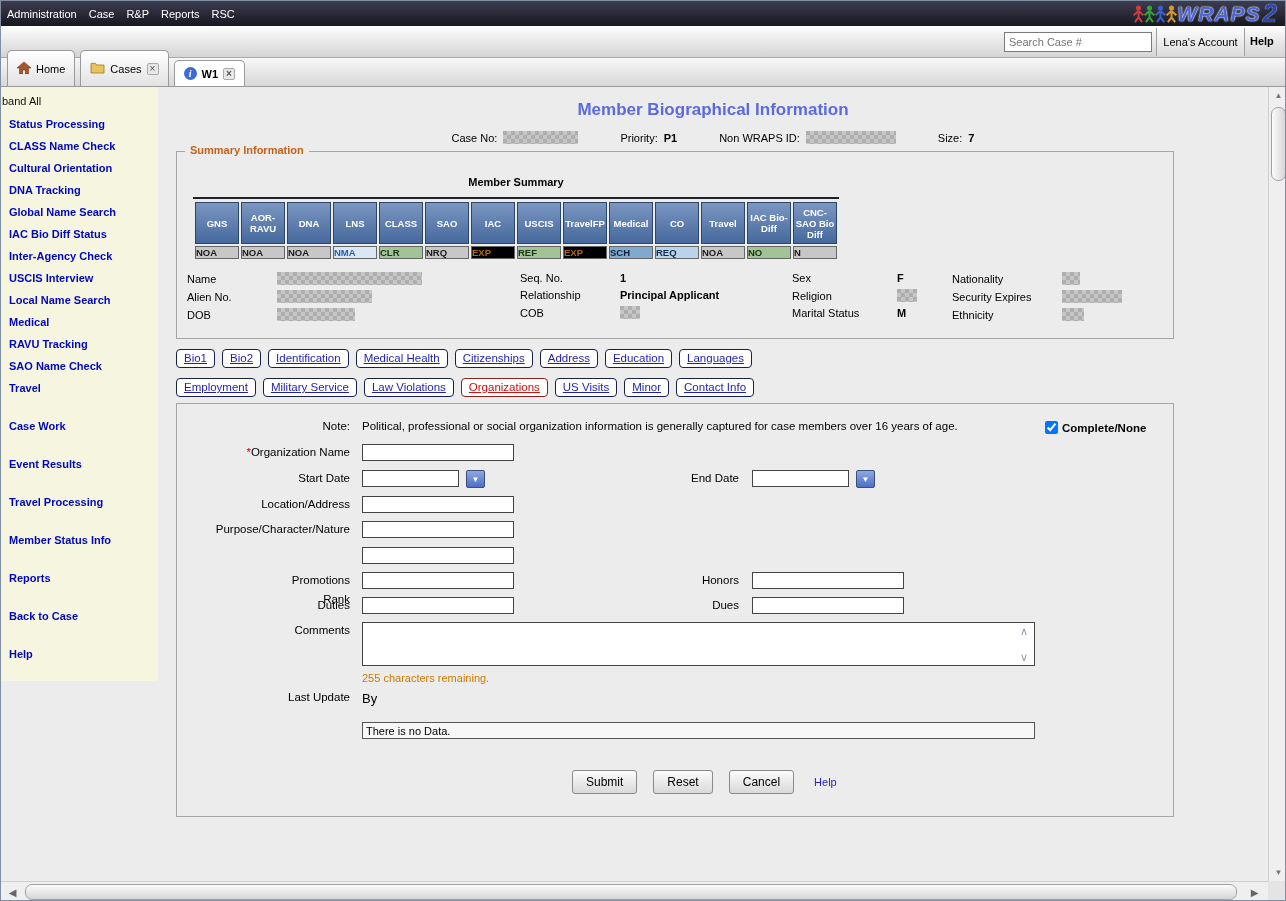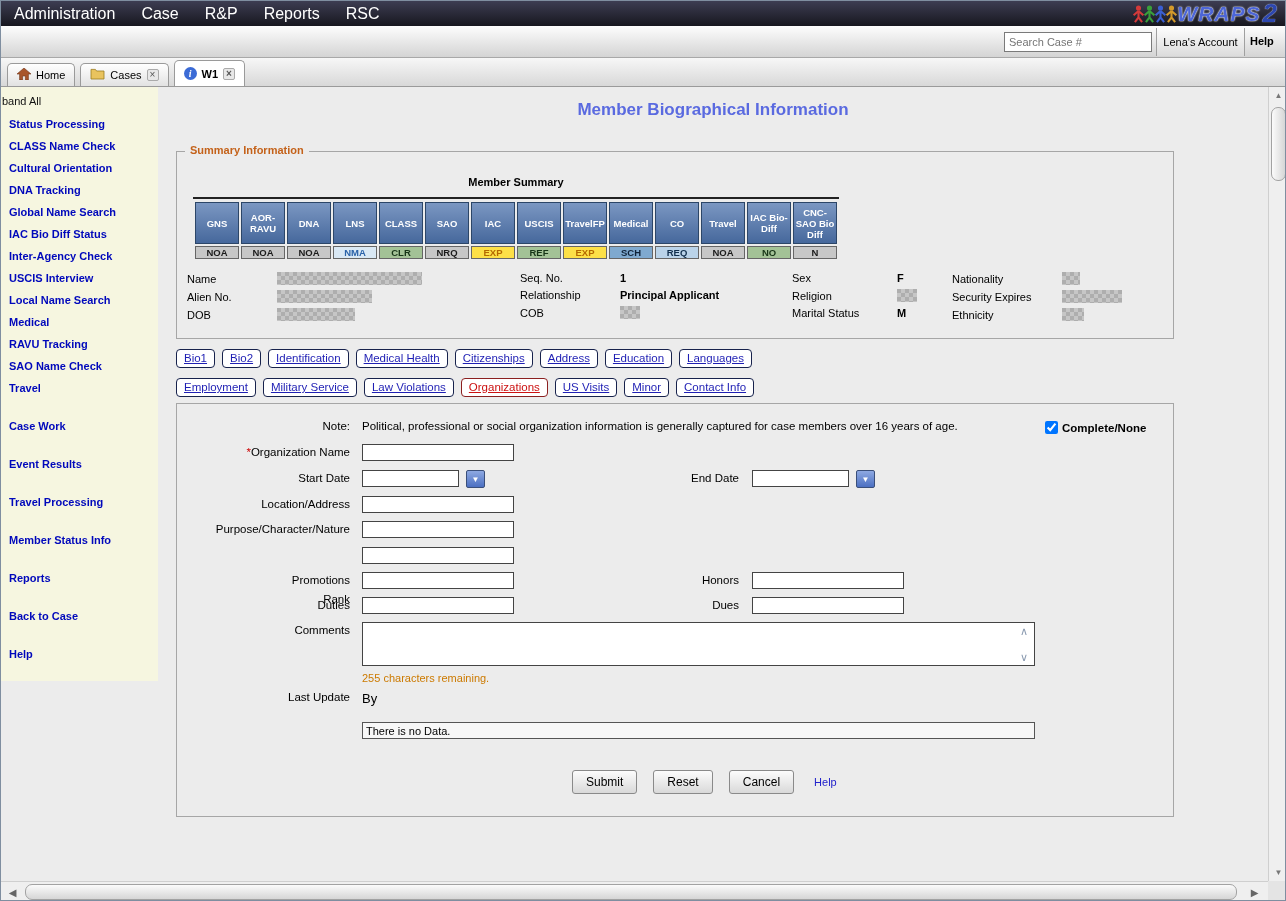--- a/index.html
+++ b/index.html
@@ -3,21 +3,21 @@
 <meta charset="utf-8">
 <style>
   * { margin:0; padding:0; box-sizing:border-box; }
   html,body { background:#9aa0a8; }
   body { font-family:"Liberation Sans", sans-serif; }
   .screen { position:relative; width:1286px; height:901px; background:#ececec; overflow:hidden; font-size:11px; color:#000; border:1px solid #7f8ea0; }
 
   
   .menubar { position:absolute; left:0; top:0; width:100%; height:25px;
     background:linear-gradient(#3d3d52,#17171f); display:flex; align-items:center; color:#fff; }
-  .menu-item { padding:0 13px; font-size:16px; cursor:pointer;text-align:right; }
+  .menu-item { padding:0 6px; font-size:11px; cursor:pointer;text-align:right; }
   .logo { position:absolute; right:8px; top:0; height:25px; display:flex; align-items:center; }
   .logo-figs { display:flex; margin-right:2px; }
   .logo-figs svg { margin-right:-4px; }
   .logo-wraps { font-size:21px; font-weight:bold; font-style:italic; color:#4d66d6; letter-spacing:1px;
     text-shadow:0 0 1px #fff, 0 0 2px #fff; }
   .logo-2 { font-size:26px; font-weight:bold; font-style:italic; color:#2c46ae; margin-left:2px;
     text-shadow:0 0 1px #fff; }
 
   
   .topbar { position:absolute; left:0; top:25px; width:100%; height:32px;
@@ -26,21 +26,21 @@
     border:1px solid #7a7a7a; padding:0 4px; font-size:11px; font-family:inherit; background:#fff; }
   .account-btn { position:absolute; left:1155px; top:2px; width:89px; height:28px;
     background:linear-gradient(#fcfcfc,#dcdcdc); border:1px solid #a0a0a0; border-top:none; border-bottom:none;
     font-size:11px; display:flex; align-items:center; justify-content:center; cursor:pointer; }
   .help-top { position:absolute; left:1249px; top:9px; font-size:11px; font-weight:bold; cursor:pointer; }
 
   
   .tabstrip { position:absolute; left:0; top:57px; width:100%; height:29px;
     background:linear-gradient(#f7f7f7,#d8d8d8); border-bottom:1px solid #9a9a9a; }
   .wtabs { position:absolute; left:6px; bottom:0; display:flex; align-items:flex-end; }
-  .wtab { height:23px; display:flex; align-items:center; gap:5px; padding:0 9px;
+  .wtab { height:36px; display:flex; align-items:center; gap:5px; padding:0 9px;
     border:1px solid #9a9a9a; border-bottom:none; border-radius:5px 5px 0 0;
     background:linear-gradient(#ffffff,#e2e2e2); margin-right:5px; font-size:11px; cursor:pointer; }
   .wtab.active { height:26px; background:#fff; font-weight:bold; }
   .tab-close { width:12px; height:12px; border:1px solid #aaa; border-radius:2px; background:#e8e8e8;
     display:flex; align-items:center; justify-content:center; font-size:10px; line-height:1; color:#555; cursor:pointer; }
   .info-icon { width:13px; height:13px; border-radius:50%; background:#3b6bd6; color:#fff;
     font:italic bold 10px "Liberation Serif",serif; display:flex; align-items:center; justify-content:center; }
 
   
   .sidebar { position:absolute; left:0; top:86px; width:157px; background:#f6f6e0; padding:6px 0 16px 0; }
@@ -67,26 +67,26 @@
   .fs2 { left:18px; top:316px; width:998px; height:414px; }
 
   
   .mslayout { position:absolute; left:16px; top:24px; }
   .ms-title { width:646px; text-align:center; font-weight:bold; font-size:11px;
     border-bottom:2px solid #222; padding-bottom:9px; }
   table.summary { border-collapse:separate; border-spacing:2px; margin-top:1px; }
   table.summary th { width:44px; height:42px; background:linear-gradient(#7b97c2,#46689c);
     border:1px solid #2c4668; color:#fff; font-size:9.5px; font-weight:bold; text-align:center;
     vertical-align:middle; padding:0 1px; }
-  table.summary td.st { height:13px; font-size:9.5px; font-weight:bold; text-align:center;
+  table.summary td.st { height:13px; font-size:9.5px; font-weight:bold; 
     border:1px solid #666; vertical-align:middle; }
   .st.gray   { background:#c7c7c7; color:#1a1a1a; }
   .st.nma    { background:#d9e8f4; color:#2a62a8; }
   .st.green  { background:#a3c296; color:#173517; }
-  .st.yellow { background:#fde047; color:#b56a00; }
+  .st.yellow { background:#000000; color:#b56a00; }
   .st.steel  { background:#7fa9cf; color:#0f2238; }
   .st.lblue  { background:#bad3e9; color:#12304e; }
 
   
   .detail-block { position:absolute; display:grid; column-gap:10px; row-gap:5px; align-items:center; font-size:11px; }
   .db1 { left:10px;  top:120px; grid-template-columns:80px auto; }
   .db2 { left:343px; top:120px; grid-template-columns:90px auto; }
   .db3 { left:615px; top:120px; grid-template-columns:95px auto; }
   .db4 { left:775px; top:120px; grid-template-columns:100px auto; }
   .dlabel { text-align:left; }
@@ -224,20 +224,38 @@
     <div class="side-link g2">Travel Processing</div>
     <div class="side-link g2">Member Status Info</div>
     <div class="side-link g2">Reports</div>
     <div class="side-link g2">Back to Case</div>
     <div class="side-link g2">Help</div>
   </div>
 
   <div class="content">
     <div class="page-title">Member Biographical Information</div>
 
+    <div class="case-row">
+      <span class="ci">
+          <span>Case No:</span>
+          <span class="redacted w75"></span>
+        </span>
+      <span class="ci">
+          <span>Priority:</span>
+          <b>P1</b>
+        </span>
+      <span class="ci">
+          <span>Non WRAPS ID:</span>
+          <span class="redacted w90"></span>
+        </span>
+      <span class="ci">
+          <span>Size:</span>
+          <b>7</b>
+        </span>
+    </div>
 
     <div class="fs fs1">
       <span class="fs-legend">Summary Information</span>
 
       <div class="mslayout">
         <div class="ms-title">Member Summary</div>
         <table class="summary">
           <tbody>
               <tr>
             <th>GNS</th>

